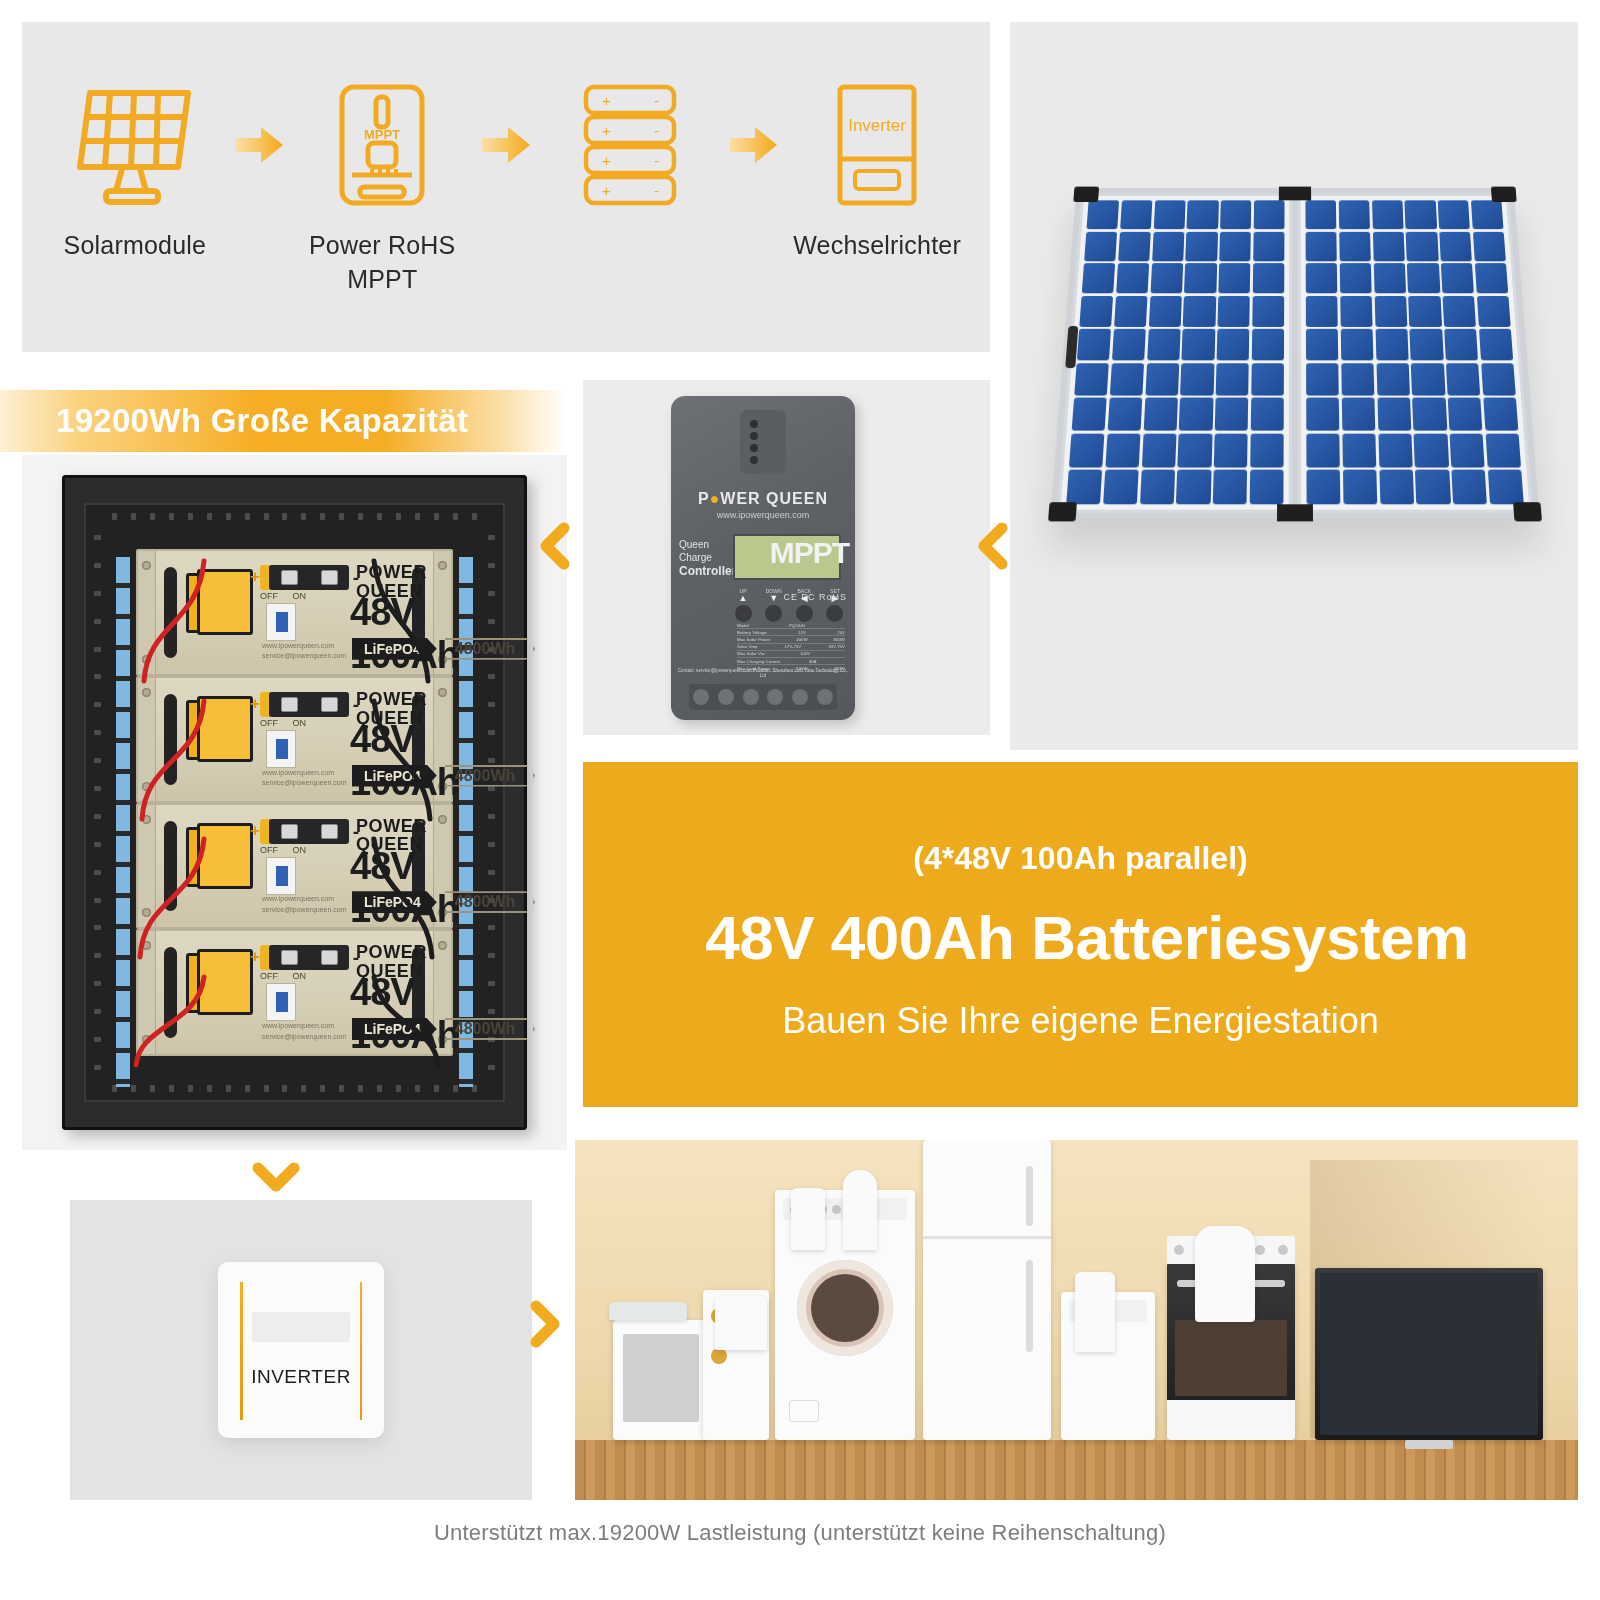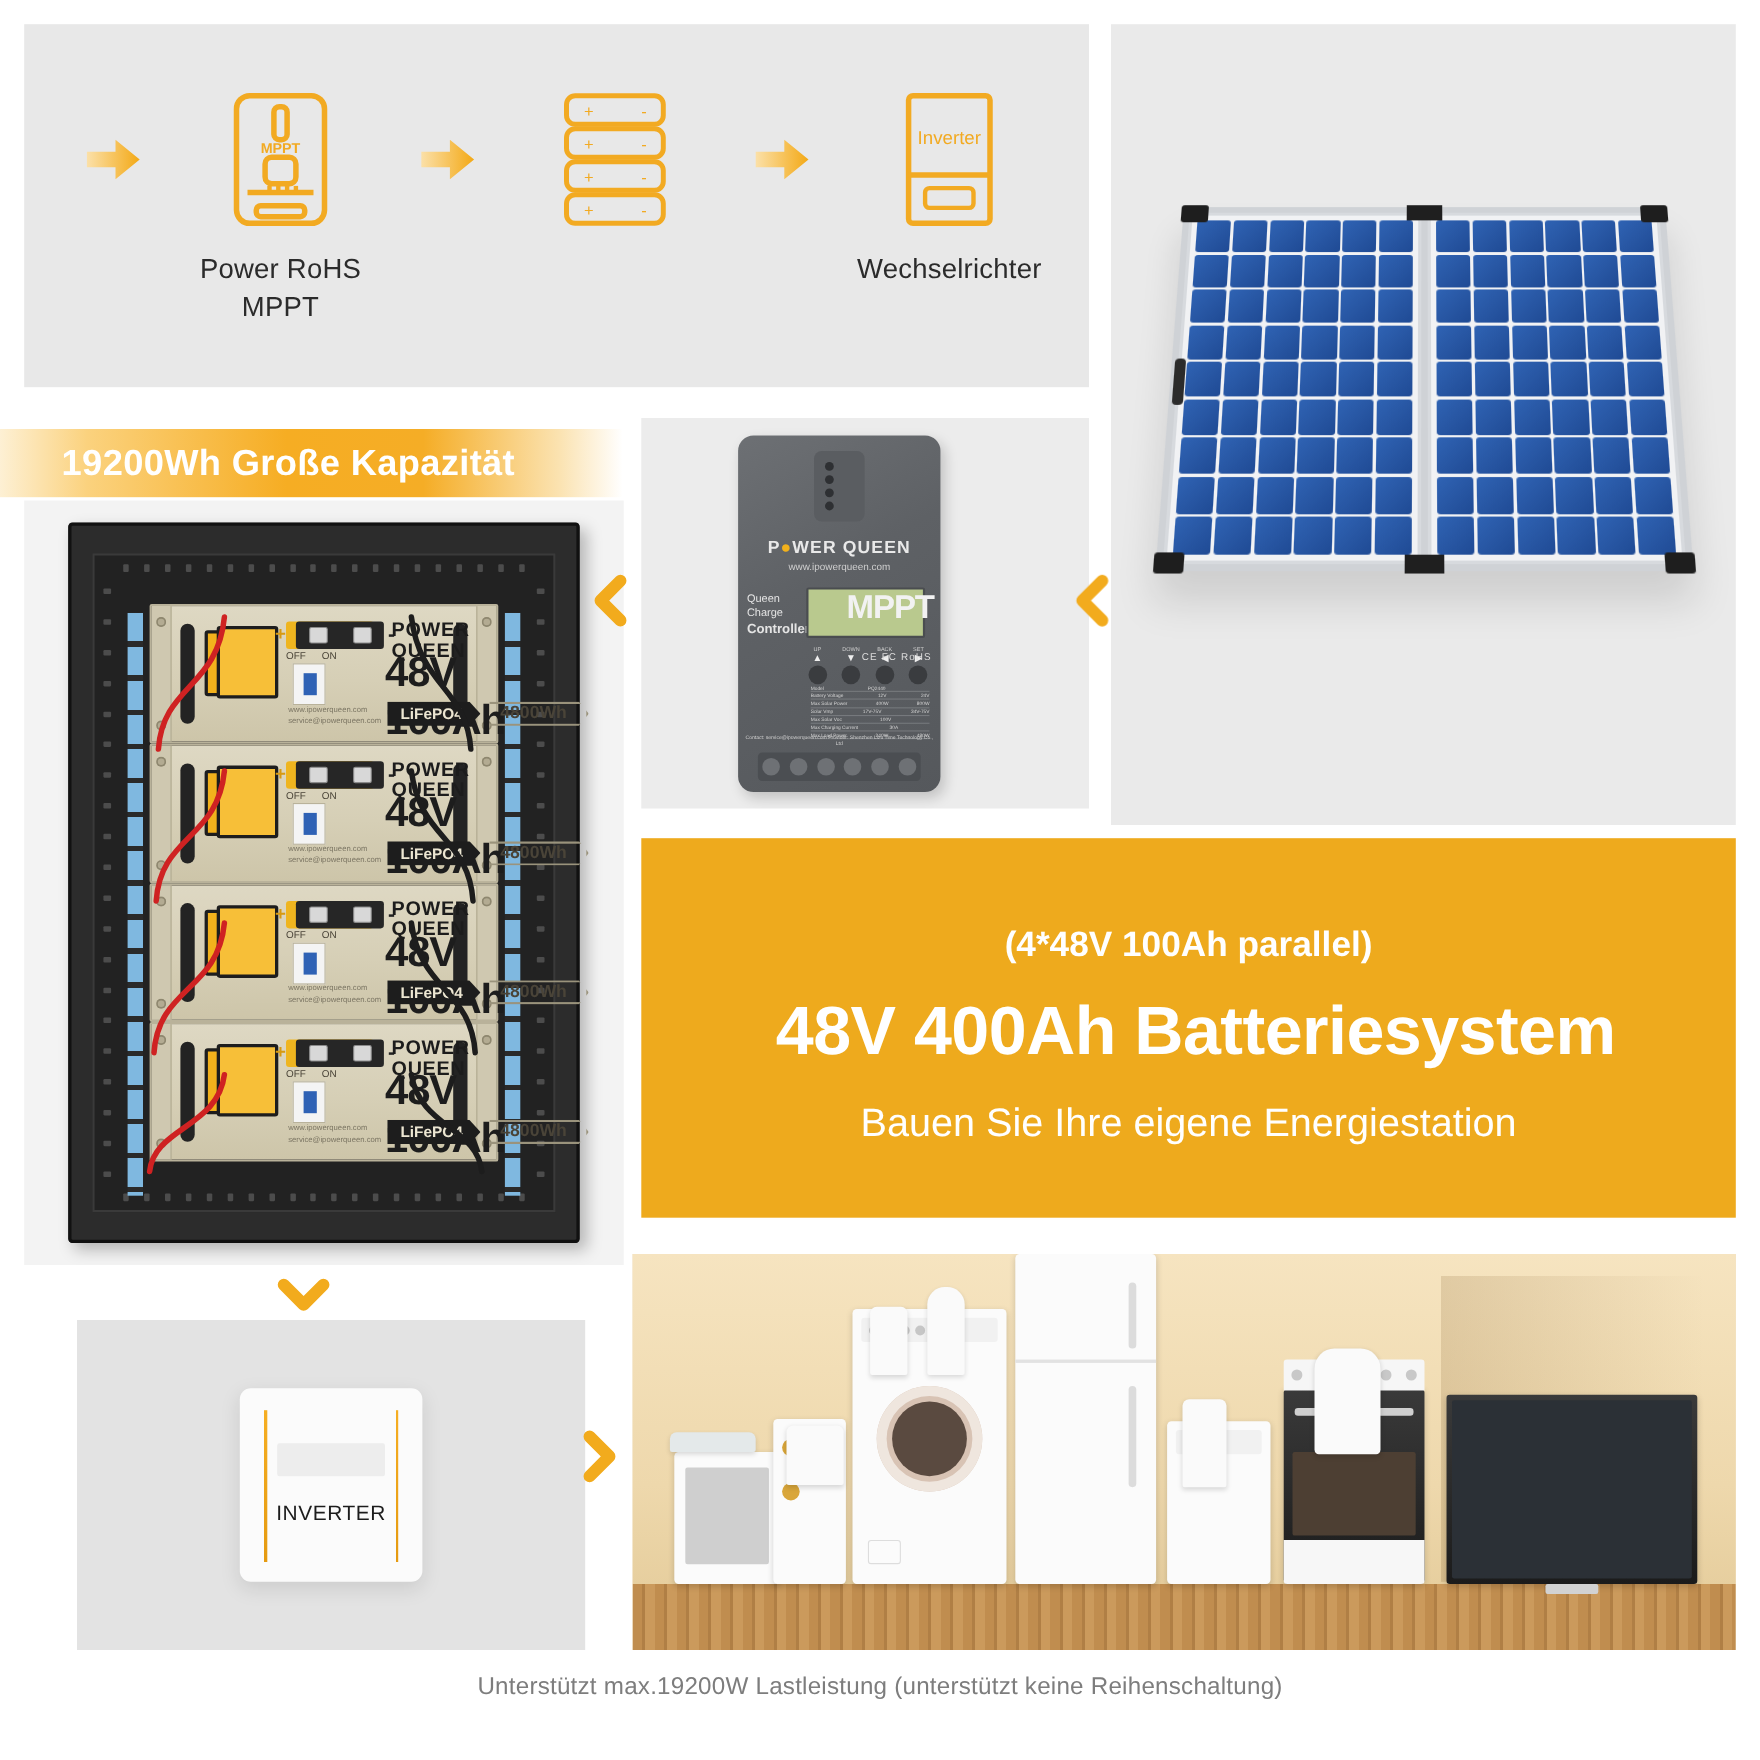--- a/index.html
+++ b/index.html
@@ -194,20 +194,34 @@
     color:#7d7d7d; font-size:22px; letter-spacing:.2px; }
 </style>
 </head>
 <body>
 
 <div id="page">
 
   <div class="panel" id="flow-panel">
     <div class="flow-row">
 
+      <div class="flow-step">
+        <div class="flow-icon">
+          <svg width="118" height="122" viewBox="0 0 118 122">
+            <g fill="none" stroke="#f2aa22" stroke-width="6" stroke-linejoin="round">
+              <path d="M14 8 H112 L102 82 H4 Z"></path>
+              <path d="M11 32 H108 M8 56 H105"></path>
+              <path d="M34 8 L29 82 M58 8 L55 82 M82 8 L80 82"></path>
+              <path d="M46 84 L40 106 M64 84 L70 106"></path>
+              <rect x="30" y="106" width="52" height="11" rx="4"></rect>
+            </g>
+          </svg>
+        </div>
+        <div class="flow-label"><span>Solarmodule</span></div>
+      </div>
 
       <div class="flow-arrow">
         <svg class="fa-svg" viewBox="0 0 52 40">
           <defs>
               <linearGradient id="ag1" x1="0" x2="1">
                 <stop offset="0" stop-color="#fbe0a8"></stop>
                 <stop offset="1" stop-color="#f3a916"></stop>
               </linearGradient>
             </defs>
           <path d="M2 13 H28 V2 L50 20 L28 38 V27 H2 Z" fill="url(#ag1)"></path>

